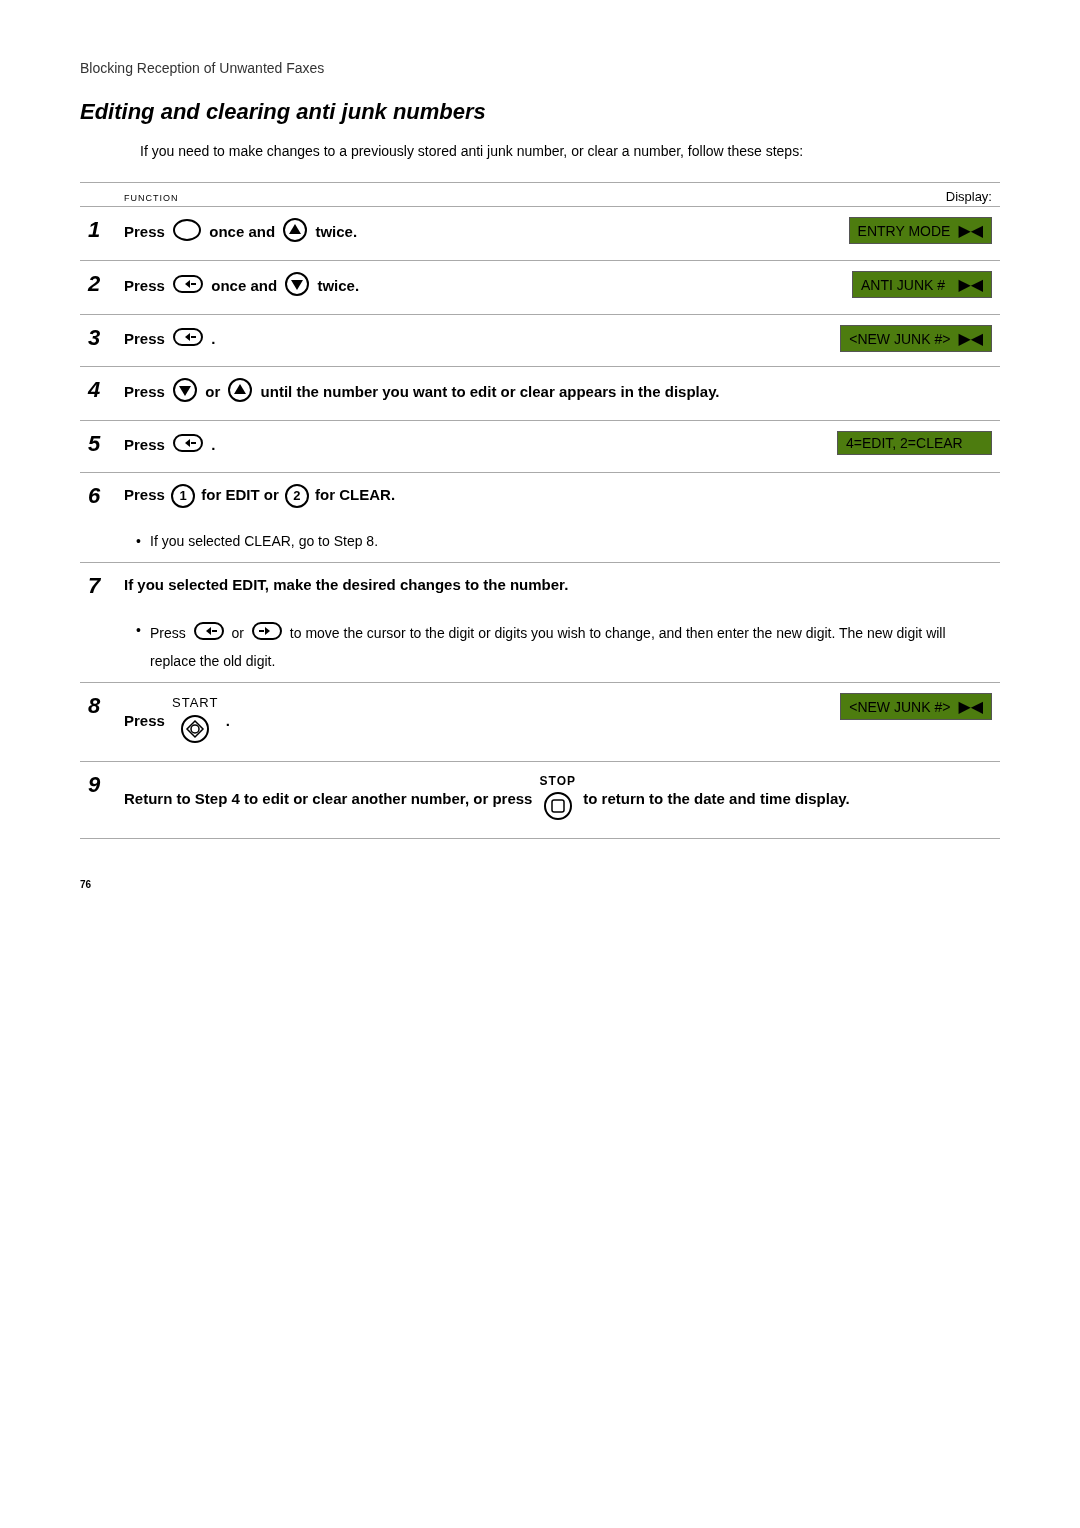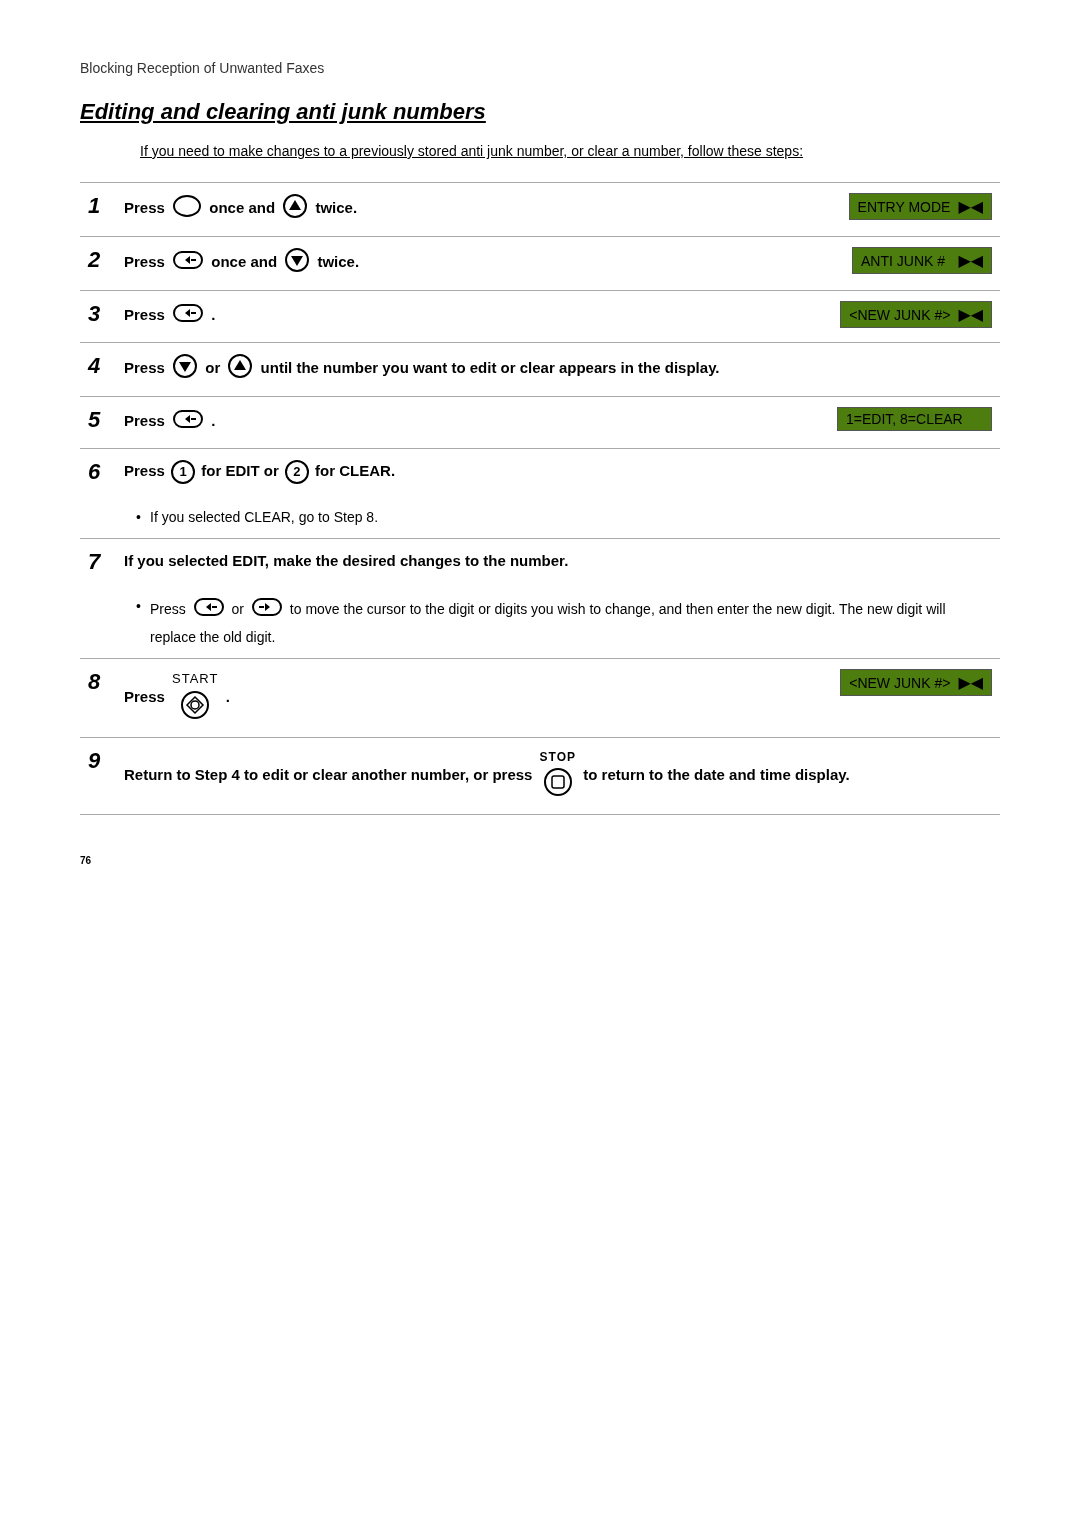--- a/index.html
+++ b/index.html
@@ -15,28 +15,26 @@
     .page-subtitle {
       font-size: 14px;
       color: #333;
       margin-bottom: 23px;
     }
     .section-title {
       font-size: 22px;
       font-style: italic;
       font-weight: bold;
       margin-bottom: 16px;
-      text-decoration: underline;
     }
     .intro-text {
       font-size: 14px;
       margin-left: 60px;
       margin-bottom: 20px;
       line-height: 1.5;
-      text-decoration: underline;
     }
     
     .instruction-table {
       width: 100%;
       border-collapse: collapse;
       margin-bottom: 0;
     }
     .instruction-table td {
       border-top: 1px solid #aaa;
       padding: 10px 8px 10px 8px;
@@ -127,20 +125,29 @@
 
 <div class="page-subtitle">Blocking Reception of Unwanted Faxes</div>
 
 <div class="section-title">Editing and clearing anti junk numbers</div>
 
 <div class="intro-text">If you need to make changes to a previously stored anti junk number, or clear a number, follow these steps:</div>
 
 <table class="instruction-table">
 
   <tbody>
+      <tr class="top-header-row">
+    <td style="width:36px; border-top:1px solid #aaa;"></td>
+    <td style="border-top:1px solid #aaa; padding-bottom:2px; padding-top:4px;">
+      <span style="font-size:9px; letter-spacing:1px; font-weight:normal;">FUNCTION</span>
+    </td>
+    <td style="text-align:right; border-top:1px solid #aaa; padding-bottom:2px; padding-top:4px; min-width:190px;">
+      <span style="font-size:13px;">Display:</span>
+    </td>
+  </tr>
 
   <tr>
     <td class="step-num">1</td>
     <td class="step-content">
       <span><b>Press</b></span>
       
       <span style="display:inline-block; vertical-align:middle; margin:0 3px;">
         <svg width="30" height="24" viewBox="0 0 30 24">
           <ellipse cx="15" cy="12" rx="13" ry="10" fill="none" stroke="#000" stroke-width="2"></ellipse>
         </svg>
@@ -247,21 +254,21 @@
         <svg width="32" height="24" viewBox="0 0 32 24">
           <rect x="2" y="4" width="28" height="16" rx="8" ry="8" fill="none" stroke="#000" stroke-width="2"></rect>
           <polygon points="13,12 18,8 18,16" fill="#000"></polygon>
           <line x1="19" y1="12" x2="24" y2="12" stroke="#000" stroke-width="2"></line>
         </svg>
       </span>
       <span><b>.</b></span>
     </td>
     <td class="display-cell">
       <span class="display-box" style="min-width:155px;">
-        <span>1=EDIT, 8=CLEAR</span>
+        <span>4=EDIT, 2=CLEAR</span>
       </span>
     </td>
   </tr>
 
   <tr>
     <td class="step-num">6</td>
     <td class="step-content" colspan="2">
       <b>
         <span>Press</span>
         <span class="btn-circle" style="font-size:13px; font-weight:bold;">1</span>

